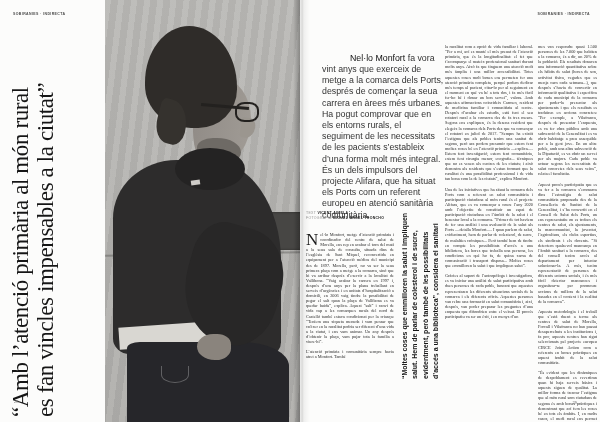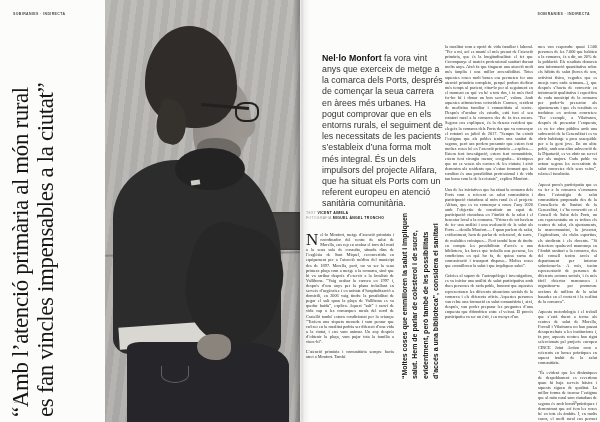--- a/index.html
+++ b/index.html
@@ -54,21 +54,21 @@
   .jacket-logo{left:86px;top:180px;width:9px;height:5px;background:#cfccc8;transform:rotate(-8deg);}
   .shirt-band{left:14px;top:324px;width:108px;height:22px;background:#d9d7d2;transform:rotate(-4deg);}
   .man-jeans{left:22px;top:342px;width:162px;height:80px;background:#26262a;border-radius:8% 30% 0 0;}
   .jeans-stitch{left:56px;top:366px;width:26px;height:16px;border:1px solid rgba(205,205,205,0.35);
                 border-top:none;border-radius:0 0 50% 50%;background:transparent;}
   .man-hand{left:92px;top:334px;width:34px;height:26px;background:#8a847d;border-radius:50% 42% 46% 55%;}
 
   
   .intro{position:absolute;left:22px;top:44px;width:122px;font-size:8.8px;line-height:11.2px;
          color:#333;font-weight:500;}
-  .intro b{font-weight:700;color:#111;}
+  .intro b{font-weight:400;color:#111;margin-left:28px;}
   .byline{position:absolute;left:6px;top:211px;font-size:3.5px;line-height:5px;letter-spacing:0.3px;}
   .byline .lbl{color:#949494;font-weight:400;}
   .byline .nm{color:#1b1b1b;font-weight:700;}
 
   .bodycol{position:absolute;font-family:"Liberation Serif",serif;font-size:4.3px;line-height:5.1px;
            color:#2b2b2b;text-align:justify;white-space:pre-line;}
   .col1{left:6px;top:232px;width:88px;}
   .col2{left:145px;top:44px;width:88px;}
   .col3{left:238px;top:44px;width:59px;}
   .dropcap{float:left;font-family:"Liberation Serif",serif;font-size:17px;line-height:14px;

